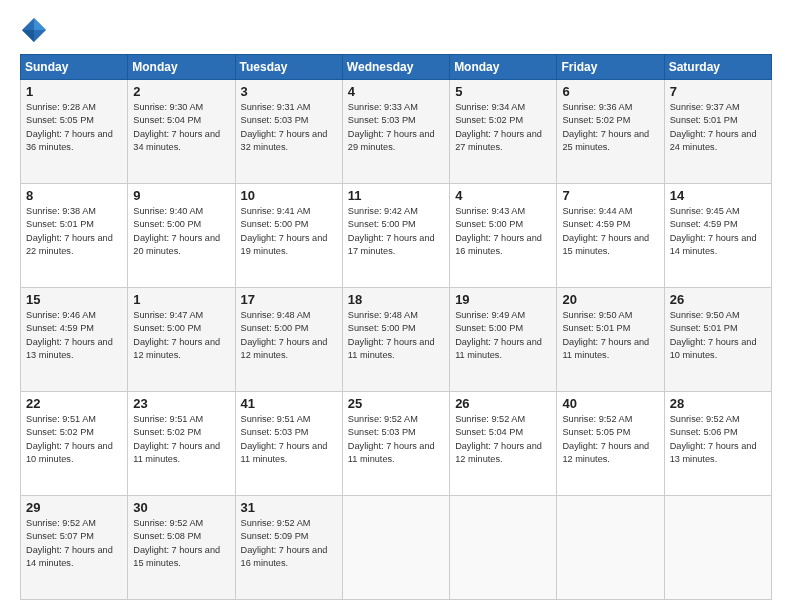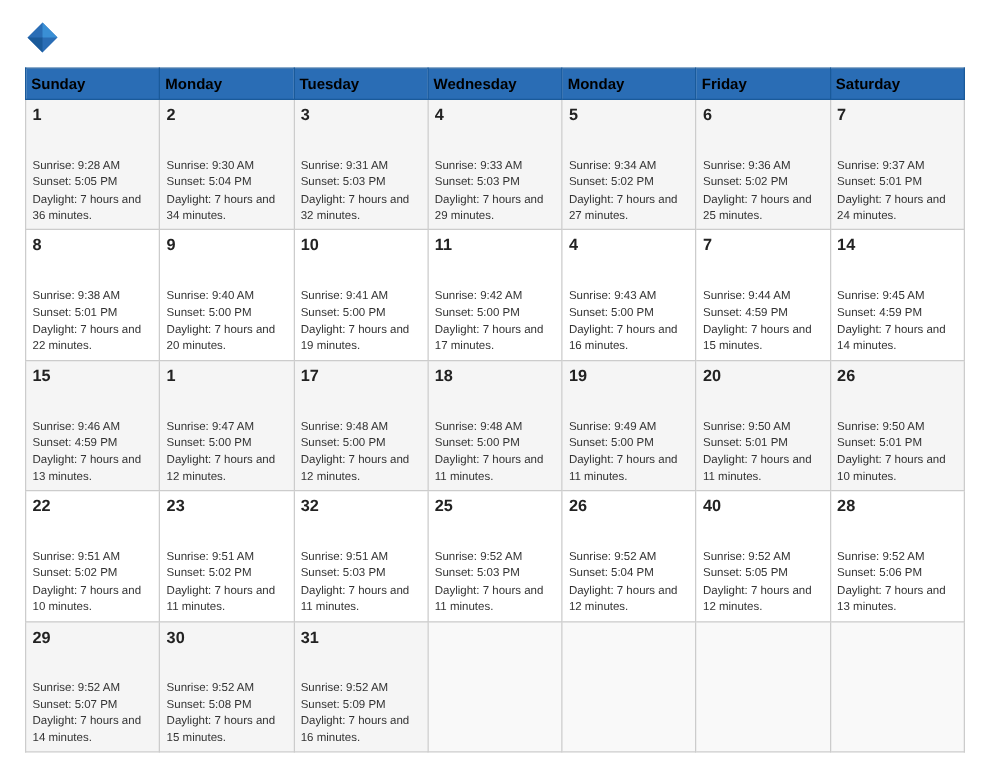--- a/index.html
+++ b/index.html
@@ -62,21 +62,21 @@
     }
     .calendar {
       flex: 1;
       border: 1px solid #ccc;
       border-collapse: collapse;
       width: 100%;
       table-layout: fixed;
     }
     .calendar th {
       background-color: #2a6db5;
-      color: #000000;
+      color: #ffffff;
       font-size: 12px;
       font-weight: bold;
       padding: 5px 4px;
       border: 1px solid #1a5a9a;
       text-align: left;
     }
     .calendar td {
       border: 1px solid #ccc;
       vertical-align: top;
       padding: 4px 5px;
@@ -95,21 +95,20 @@
       font-size: 13px;
       font-weight: bold;
       color: #222;
       display: block;
       margin-bottom: 2px;
     }
     .cell-content {
       font-size: 9.2px;
       line-height: 1.45;
       color: #333;
-      margin-top: 27px;
     }
     .empty-cell {
       background: #f9f9f9 !important;
     }
     table {
       border-collapse: collapse;
       width: 100%;
     }
   </style>
 </head>
@@ -240,21 +239,21 @@
         <tr>
           <td>
             <span class="day-number">22</span>
             <div class="cell-content">Sunrise: 9:51 AM<br>Sunset: 5:02 PM<br>Daylight: 7 hours and 10 minutes.</div>
           </td>
           <td>
             <span class="day-number">23</span>
             <div class="cell-content">Sunrise: 9:51 AM<br>Sunset: 5:02 PM<br>Daylight: 7 hours and 11 minutes.</div>
           </td>
           <td>
-            <span class="day-number">32</span>
+            <span class="day-number">41</span>
             <div class="cell-content">Sunrise: 9:51 AM<br>Sunset: 5:03 PM<br>Daylight: 7 hours and 11 minutes.</div>
           </td>
           <td>
             <span class="day-number">25</span>
             <div class="cell-content">Sunrise: 9:52 AM<br>Sunset: 5:03 PM<br>Daylight: 7 hours and 11 minutes.</div>
           </td>
           <td>
             <span class="day-number">26</span>
             <div class="cell-content">Sunrise: 9:52 AM<br>Sunset: 5:04 PM<br>Daylight: 7 hours and 12 minutes.</div>
           </td>

